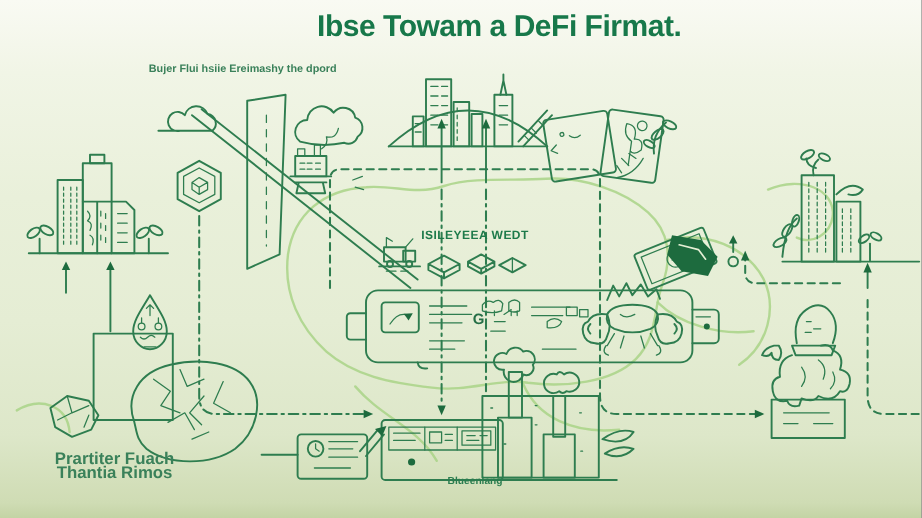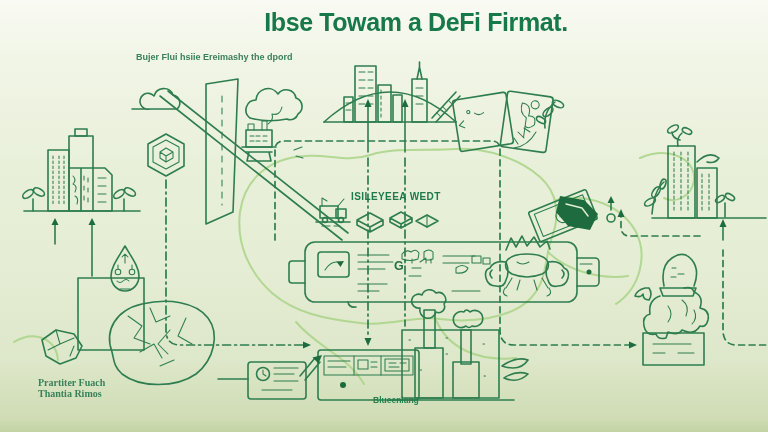--- a/index.html
+++ b/index.html
@@ -16,23 +16,23 @@
   .art .thin{stroke-width:1.05;}
   .art .lt{stroke:#a9d387;stroke-width:2;opacity:.85;}
   .art .dash{stroke-dasharray:6 4.5;stroke-width:1.7;}
   .art .dashdot{stroke-dasharray:8 4 2 4;stroke-width:1.7;}
   .art .fill{fill:#1d6b3e;stroke:none;}
   .title{
     position:absolute;top:8px;left:0;width:100%;margin:0;text-align:center;
     font-size:25px;font-weight:700;letter-spacing:-0.4px;color:#17784a;padding-left:32px;
   }
   .cap{position:absolute;font-size:9px;font-weight:600;color:#3a815a;}
-  #cap-tl{left:136px;top:52px;}
+  #cap-tl{left:124px;top:52px;}
   #cap-tr{left:496px;top:59px;}
-  .capgroup{position:absolute;font-size:10px;line-height:11px;font-weight:600;color:#3a815a;text-align:left;font-family:Liberation Serif, serif;}
+  .capgroup{position:absolute;font-size:14px;line-height:11px;font-weight:600;color:#3a815a;text-align:center;}
   #cap-bl{left:38px;top:377px;width:115px;}
   #cap-bc{left:295px;top:400px;width:182px;}
   #cap-br{left:623px;top:388px;width:132px;}
   .maplabel{
     position:absolute;left:351px;top:191px;font-size:10px;font-weight:700;
     letter-spacing:.4px;color:#1d7a4a;
   }
   .glabel{position:absolute;left:394px;top:259px;font-size:12.5px;font-weight:700;color:#256f46;}
   .boxlabel{position:absolute;left:349px;top:395px;font-size:8.5px;font-weight:700;color:#2a7d4f;padding-left:24px;}
 </style>

